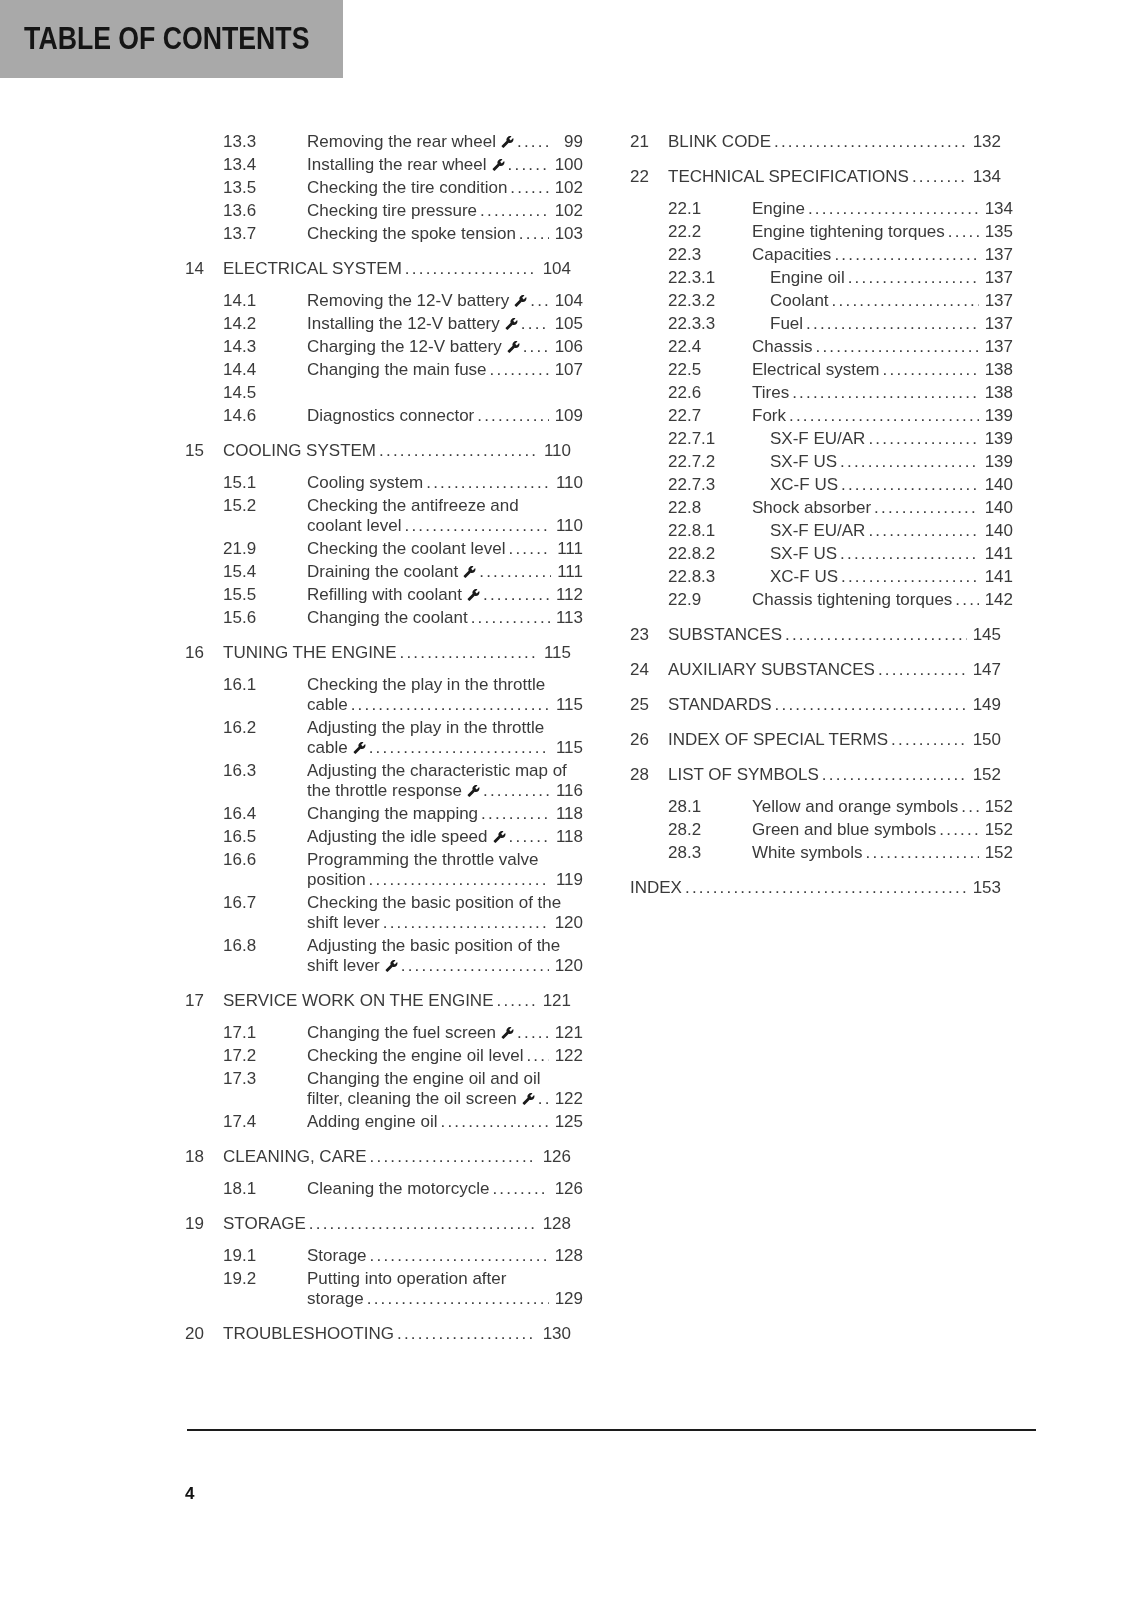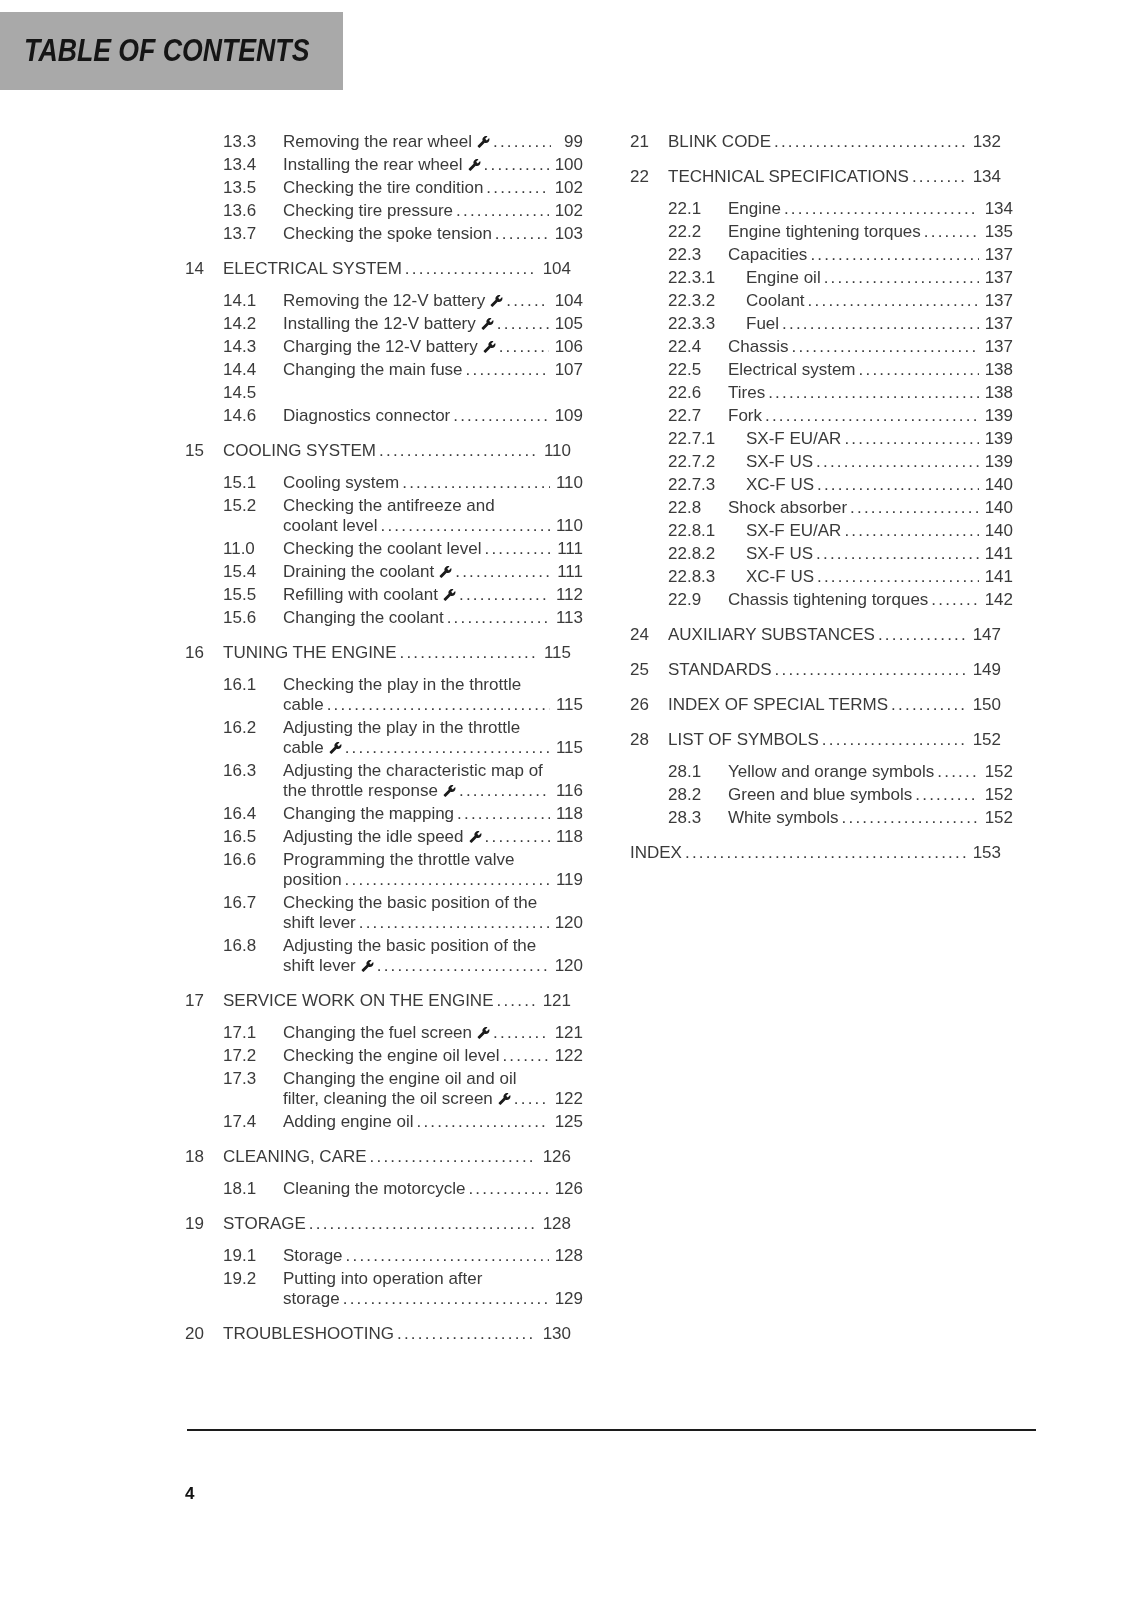--- a/index.html
+++ b/index.html
@@ -1,35 +1,35 @@
 <!DOCTYPE html>
 <html><head>
 <meta charset="utf-8">
 <style>
   * { margin:0; padding:0; box-sizing:border-box; }
   html,body { background:#ffffff; }
   .page {
     position:relative; width:1130px; height:1600px; background:#ffffff;
     font-family:"Liberation Sans", sans-serif; color:#3a3a3a; overflow:hidden;
   }
-  .header-box { position:absolute; left:0; top:12px; width:343px; height:78px; background:#a9a9a9;font-style:italic; }
+  .header-box { position:absolute; left:0; top:0; width:343px; height:78px; background:#a9a9a9; }
   .header-title {
     font-size:31px; font-weight:800; color:#151515; line-height:78px; padding-left:28px;
     transform:scaleX(0.86); transform-origin:left center; white-space:nowrap;
   }
   .toc { position:absolute; left:185px; top:130px; display:flex; }
   .col { width:398px; }
   .col-2 { width:383px; margin-left:47px; }
 
   .entry { display:flex; font-size:17px; line-height:20px; padding:1.5px 0; }
   .entry .num { flex:0 0 auto; }
   .entry.chapter, .entry.root { margin:12px 12px 9px 0; }
   .entry.chapter:first-child, .entry.root:first-child { margin-top:0; }
   .entry.chapter .num { width:38px; }
-  .entry.sub, .entry.subsub { padding-left:38px; }
+  .entry.sub, .entry.subsub { padding-left:38px;gap:24px; }
   .entry.sub .num { width:60px; }
   .entry.subsub .num { width:78px; }
   .body { flex:1 1 auto; min-width:0; }
   .lastline { display:flex; align-items:baseline; }
   .ttext { white-space:nowrap; }
   .dots { flex:1 1 auto; overflow:hidden; white-space:nowrap; margin:0 6px 0 3px; min-width:10px; }
   .dots::after {
     content:"........................................................................................................................";
     letter-spacing:2.2px;
   }
@@ -212,21 +212,21 @@
           <div class="body">
             <div class="tline">Checking the antifreeze and</div>
             <div class="lastline">
               <span class="ttext">coolant level</span>
               <span class="dots"></span>
               <span class="pagenum">110</span>
             </div>
           </div>
         </div>
         <div class="entry sub">
-          <span class="num">11.0</span>
+          <span class="num">21.9</span>
           <div class="body">
             <div class="lastline">
               <span class="ttext">Checking the coolant level</span>
               <span class="dots"></span>
               <span class="pagenum">111</span>
             </div>
           </div>
         </div>
         <div class="entry sub">
           <span class="num">15.4</span>
@@ -698,20 +698,30 @@
             </div>
           </div>
         </div>
         <div class="entry sub">
           <span class="num">22.9</span>
           <div class="body">
             <div class="lastline">
               <span class="ttext">Chassis tightening torques</span>
               <span class="dots"></span>
               <span class="pagenum">142</span>
+            </div>
+          </div>
+        </div>
+        <div class="entry chapter">
+          <span class="num">23</span>
+          <div class="body">
+            <div class="lastline">
+              <span class="ttext">SUBSTANCES</span>
+              <span class="dots"></span>
+              <span class="pagenum">145</span>
             </div>
           </div>
         </div>
         <div class="entry chapter">
           <span class="num">24</span>
           <div class="body">
             <div class="lastline">
               <span class="ttext">AUXILIARY SUBSTANCES</span>
               <span class="dots"></span>
               <span class="pagenum">147</span>

